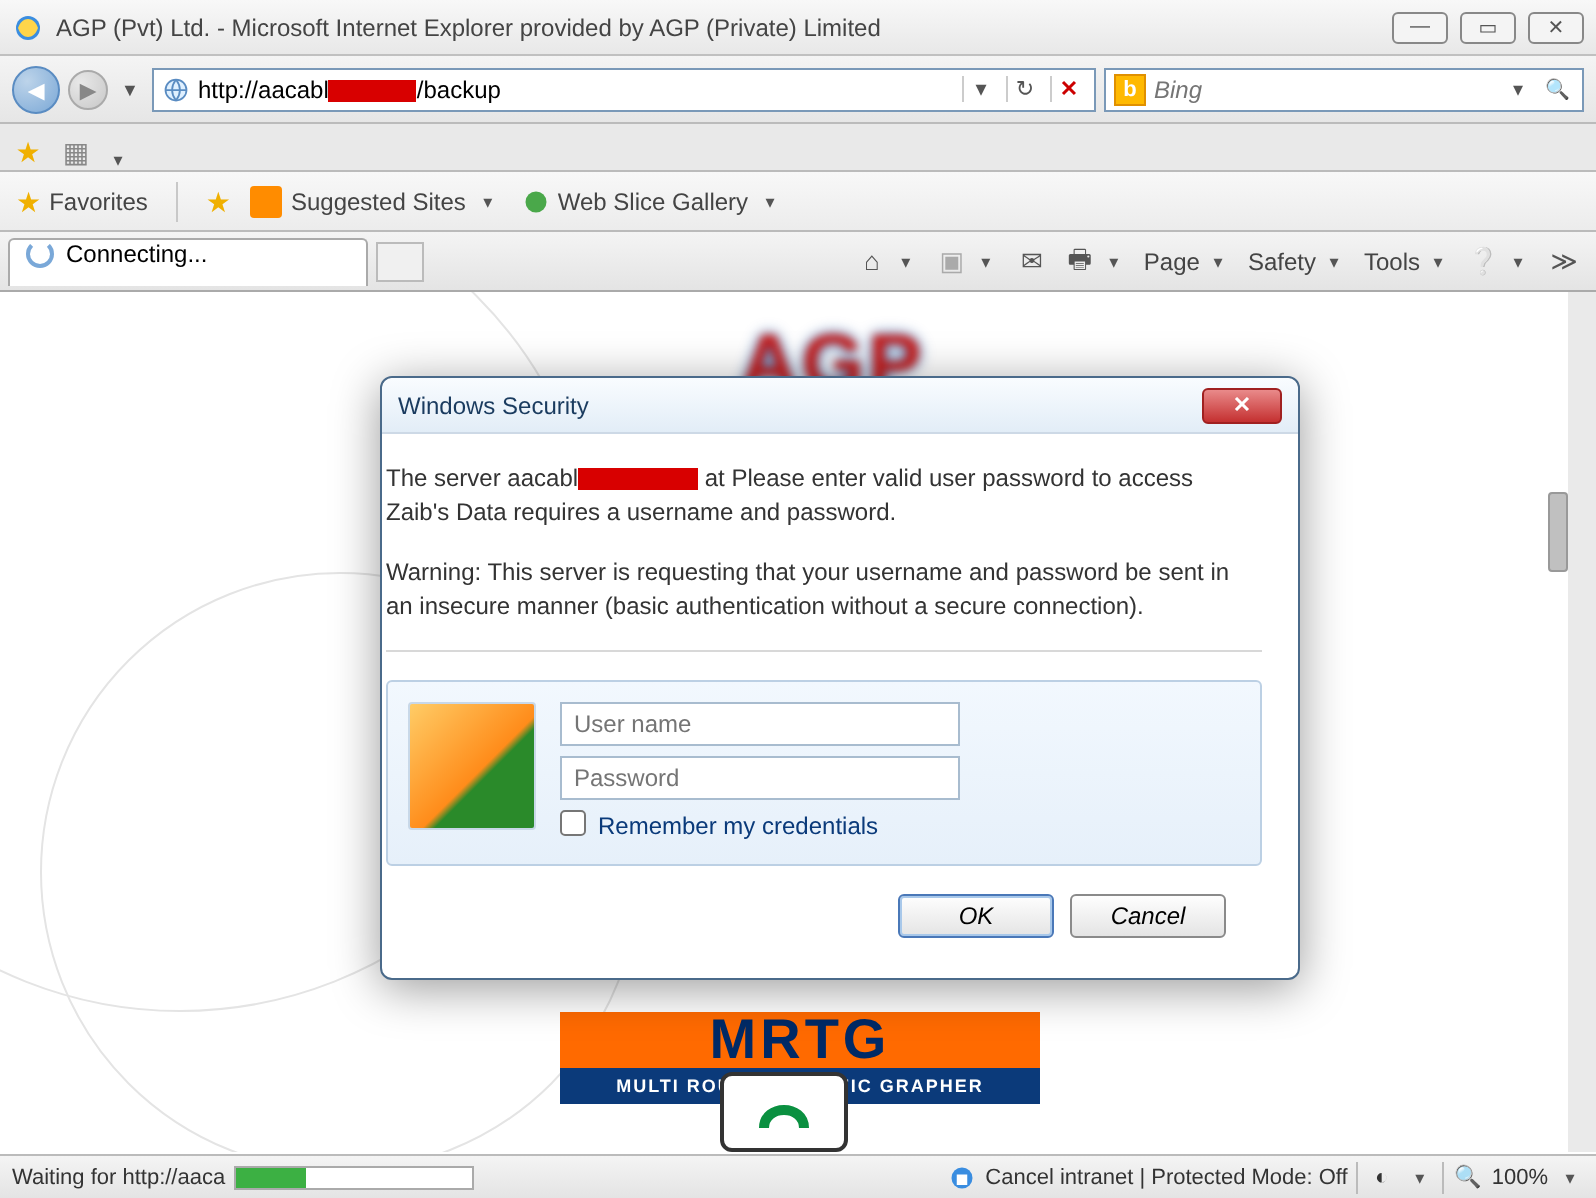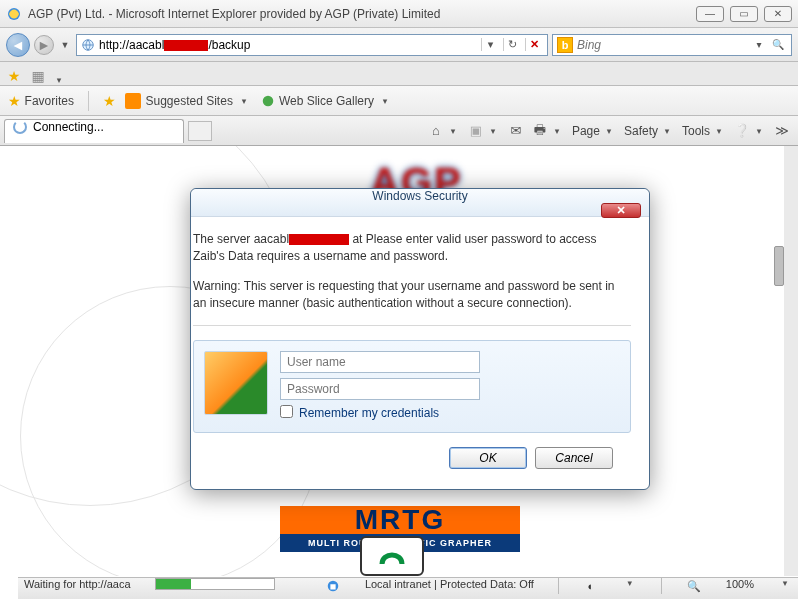--- a/index.html
+++ b/index.html
@@ -53,30 +53,30 @@
 .content .c1 { left:-120px; top:-60px; }
 .content .c2 { left:20px; top:140px; width:300px;height:300px; }
 .mrtg { position:absolute; left:280px; bottom:24px; width:240px; }
 .mrtg-top { height:28px; background:#ff6a00; display:flex;align-items:center;justify-content:center;color:#002a66;font-weight:bold;font-size:28px;letter-spacing:2px; }
 .mrtg-bot { height:18px; background:#0b3a7a; color:#fff; text-align:center; font-size:9px; font-weight:bold; letter-spacing:1px; line-height:18px; }
 .small-logo { position:absolute; left:360px; bottom:0; width:64px;height:40px;border:2px solid #333;border-radius:6px;background:#fff;display:flex;align-items:center;justify-content:center; }
 .agp-blur { position:absolute; left:370px; top:14px; font-size:40px; font-weight:700; color:#c62020; filter:blur(2px); letter-spacing:2px; text-shadow:0 0 6px #003a8c; }
 .scroll-thumb { position:absolute; right:0; top:100px; width:10px; height:40px; background:#c0c0c0; border:1px solid #999; border-radius:2px; }
 
 
-.statusbar { position:absolute; bottom:0; left:0; right:0; height:22px; background:linear-gradient(#f4f4f4,#e4e4e4); border-top:1px solid #bbb; display:flex; align-items:flex-start; font-size:11px; color:#333; padding:0 6px; gap:24px;margin-left:18px; }
+.statusbar { position:absolute; bottom:0; left:0; right:0; height:22px; background:linear-gradient(#f4f4f4,#e4e4e4); border-top:1px solid #bbb; display:flex; align-items:center; font-size:11px; color:#333; padding:0 6px; gap:4px; }
 .statusbar .prog { width:120px;height:12px;border:1px solid #aaa;background:#fff; }
 .statusbar .prog-fill { width:30%;height:100%;background:#3cb043; }
 .statusbar .spacer { flex:1; }
 .statusbar .zone-icon { width:16px;height:16px;display:inline-flex;align-items:center;justify-content:center; }
 .statusbar .sep { width:1px;height:16px;background:#bbb; }
 
 
 .dialog { position:absolute; left:190px; top:188px; width:460px; background:#fff; border:1px solid #4a6a8a; border-radius:6px; box-shadow:0 4px 24px rgba(0,0,0,.4); }
-.dlg-title { height:28px; background:linear-gradient(#f9fcff,#e2edf7); border-bottom:1px solid #cdd9e6; border-radius:6px 6px 0 0; display:flex;align-items:center;padding:0 8px; color:#1a3b5f; font-size:12px;flex-direction:column; }
+.dlg-title { height:28px; background:linear-gradient(#f9fcff,#e2edf7); border-bottom:1px solid #cdd9e6; border-radius:6px 6px 0 0; display:flex;align-items:center;padding:0 8px; color:#1a3b5f; font-size:12px; }
 .dlg-close { margin-left:auto; width:40px;height:18px;background:linear-gradient(#e98a8a,#c43030);border:1px solid #a02020;border-radius:3px;display:flex;align-items:center;justify-content:center;color:#fff;font-size:11px;font-weight:bold; }
 .dlg-body { padding:14px 18px 4px 2px; color:#333; font-size:12px; line-height:1.45; }
 .dlg-body .redact { display:inline-block; width:60px; height:11px; background:#d80000; vertical-align:middle; }
 .dlg-body p { margin-bottom:12px; }
 .dlg-body hr { border:none; border-top:1px solid #d8d8d8; margin:6px 0 14px 0; }
 .cred-box { border:1px solid #bcd0e4; background:linear-gradient(#f2f8fe,#e6f0fa); border-radius:3px; padding:10px; display:flex; gap:12px; }
 .cred-img { width:64px;height:64px;border:1px solid #c8d8e8;background:linear-gradient(135deg,#ffcc66,#ff8c1a 55%,#2a8a2a 60%);border-radius:2px; }
 .cred-fields { flex:1; display:flex; flex-direction:column; gap:5px; }
 .cred-fields input[type=text], .cred-fields input[type=password] { height:22px; border:1px solid #a8bccf; padding:0 6px; font-size:12px; width:200px; }
 .cred-fields label { display:flex;align-items:flex-start;gap:6px;color:#0a3a7a;font-size:12px; }
@@ -247,21 +247,21 @@
   <div class="prog">
       <div class="prog-fill"></div>
     </div>
   <div class="spacer"></div>
   <span class="zone-icon">
       <svg class="glyph" viewBox="0 0 16 16">
         <circle cx="8" cy="8" r="6" fill="#3a8de0"></circle>
         <rect x="5" y="6" width="6" height="6" fill="#fff"></rect>
       </svg>
     </span>
-  <span>Local intranet | Protected Data: Off</span>
+  <span>Cancel intranet | Protected Mode: Off</span>
   <div class="sep"></div>
   <span class="zone-icon">◐</span>
     <span class="drop-arrow">▾</span>
   <div class="sep"></div>
   <span class="zone-icon">🔍</span>
   <span>100%</span>
   <span class="drop-arrow">▾</span>
 </div>
 
 </body></html>

